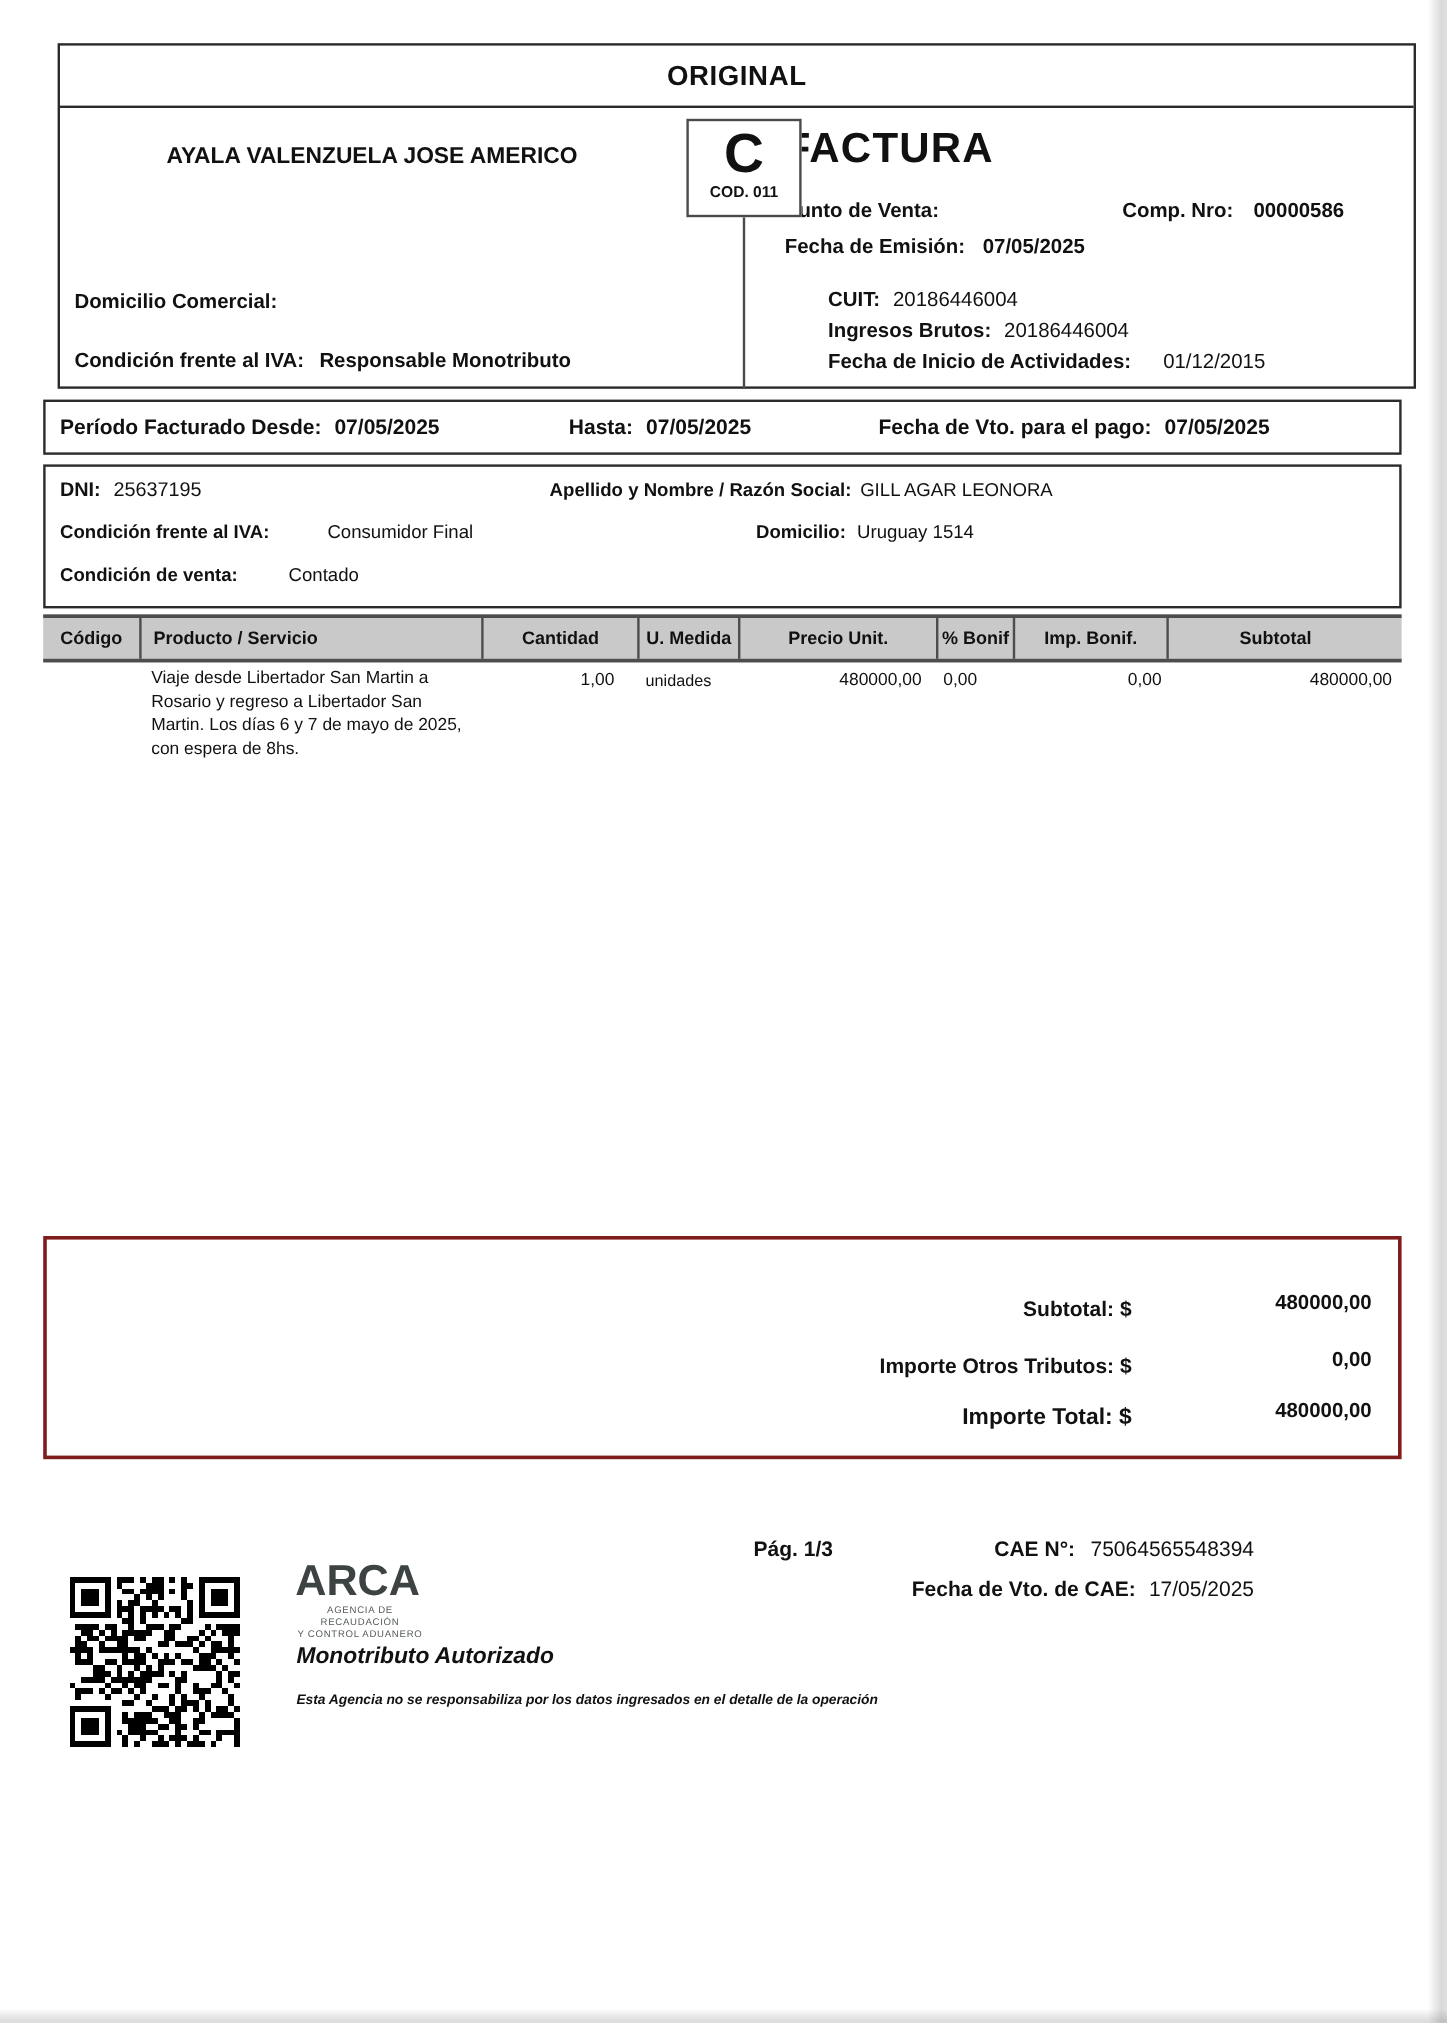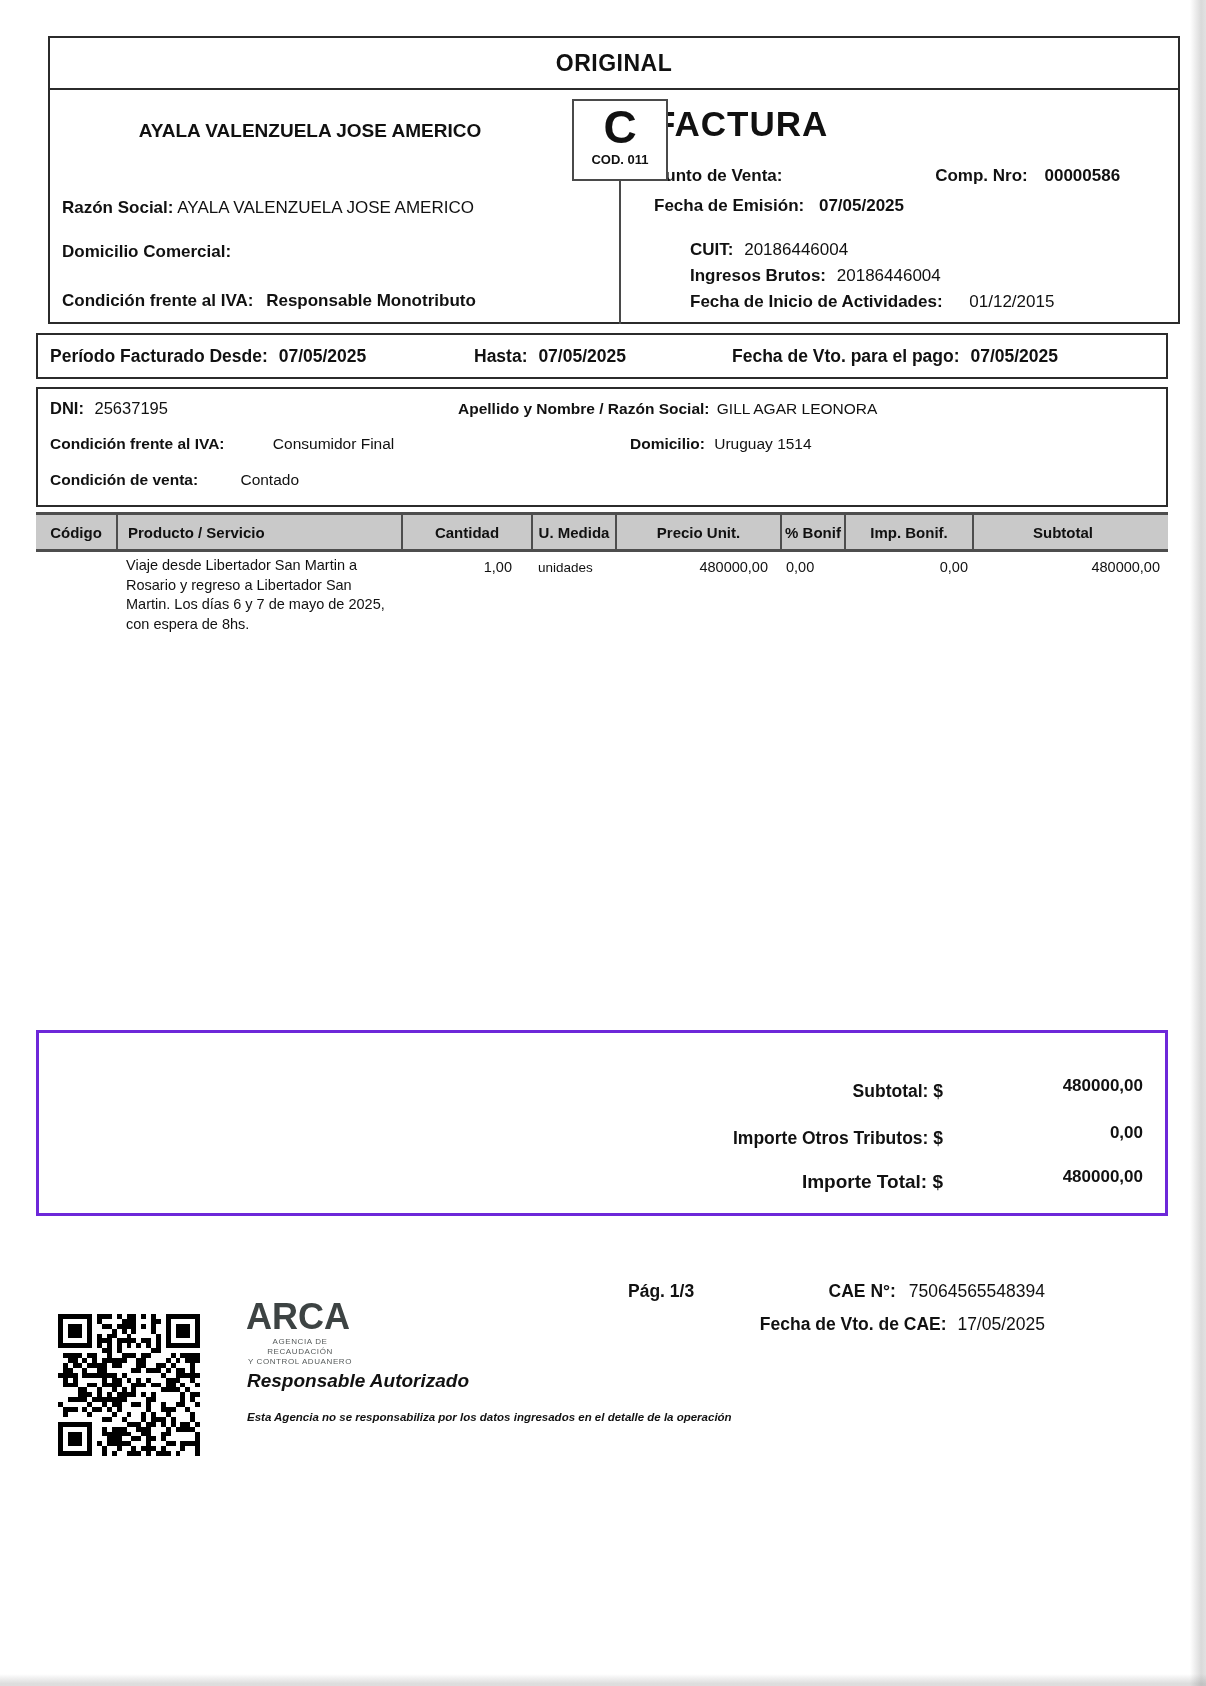--- a/index.html
+++ b/index.html
@@ -25,21 +25,21 @@
   
   .thead{position:absolute;left:36px;top:512px;width:1132px;height:34px;background:#c9c9c9;
     border-top:3px solid #4d4d4d;border-bottom:3px solid #4d4d4d;box-sizing:content-box;display:flex;z-index:2;}
   .thead .cell{box-sizing:border-box;border-right:2px solid #4d4d4d;display:flex;align-items:center;
     justify-content:center;font-size:15px;font-weight:bold;white-space:nowrap;}
   .thead .cell:last-child{border-right:none;}
   .thead .cell.left{justify-content:flex-start;padding-left:10px;}
   .tcell{position:absolute;font-size:14.5px;line-height:1.35;}
   .tr-right{text-align:right;}
   
-  .totals-box{position:absolute;left:36px;top:1030px;width:1132px;height:186px;border:3px solid #6d28d9;box-sizing:border-box;}
+  .totals-box{position:absolute;left:36px;top:1030px;width:1132px;height:186px;border:3px solid #7f1d1d;box-sizing:border-box;}
   .t-row{position:absolute;right:0;display:flex;align-items:baseline;white-space:nowrap;}
   .t-label{font-size:17.5px;font-weight:bold;text-align:right;}
   .t-label.big{font-size:19px;}
   .t-value{width:200px;text-align:right;padding-right:22px;font-size:17px;font-weight:bold;}
   
   .arca-word{font-size:36px;font-weight:bold;color:#3d4343;line-height:34px;letter-spacing:0px;}
   .arca-cap{font-size:8px;color:#565b5b;letter-spacing:.6px;text-align:center;width:108px;line-height:10px;margin-top:3px;}
   .autorizado{font-size:19px;font-weight:bold;font-style:italic;}
   .disclaimer{font-size:11.5px;font-weight:bold;font-style:italic;}
   .cae-row{position:absolute;white-space:nowrap;font-size:17.5px;text-align:right;}
@@ -55,24 +55,20 @@
 
   <div class="box" style="left:36px;top:36px;width:1132px;height:288px;margin-left:12px;">
     <div class="original-band">
       <span>ORIGINAL</span>
     </div>
 
     <div class="abs" style="left:10px;top:82px;width:500px;text-align:center;font-size:19px;font-weight:bold;">
       <span>AYALA VALENZUELA JOSE AMERICO</span>
     </div>
 
-    <div class="row-line" style="left:12px;top:160px;">
-      <span class="lbl">Razón Social:</span>
-      <span>AYALA VALENZUELA JOSE AMERICO</span>
-    </div>
 
     <div class="row-line" style="left:12px;top:204px;display:flex;gap:8px;">
       <span class="lbl">Domicilio Comercial:</span>
     </div>
 
     <div class="row-line" style="left:12px;top:253px;">
       <span class="lbl">Condición frente al IVA:</span>
       <span class="lbl" style="margin-left:8px;">Responsable Monotributo</span>
     </div>
 
@@ -530,18 +526,18 @@
 
   <div class="cae-row" style="top:1281px;right:161px;">
     <span class="lbl">CAE N°:</span>
     <span style="margin-left:8px;">75064565548394</span>
   </div>
   <div class="cae-row" style="top:1314px;right:161px;">
     <span class="lbl">Fecha de Vto. de CAE:</span>
     <span style="margin-left:6px;">17/05/2025</span>
   </div>
 
-  <div class="abs autorizado" style="left:247px;top:1370px;">Responsable Autorizado</div>
+  <div class="abs autorizado" style="left:247px;top:1370px;">Monotributo Autorizado</div>
   <div class="abs disclaimer" style="left:247px;top:1411px;">Esta Agencia no se responsabiliza por los datos ingresados en el detalle de la operación</div>
 
   <div class="edge-right"></div>
   <div class="edge-bottom"></div>
 </div>
 
 </body></html>

